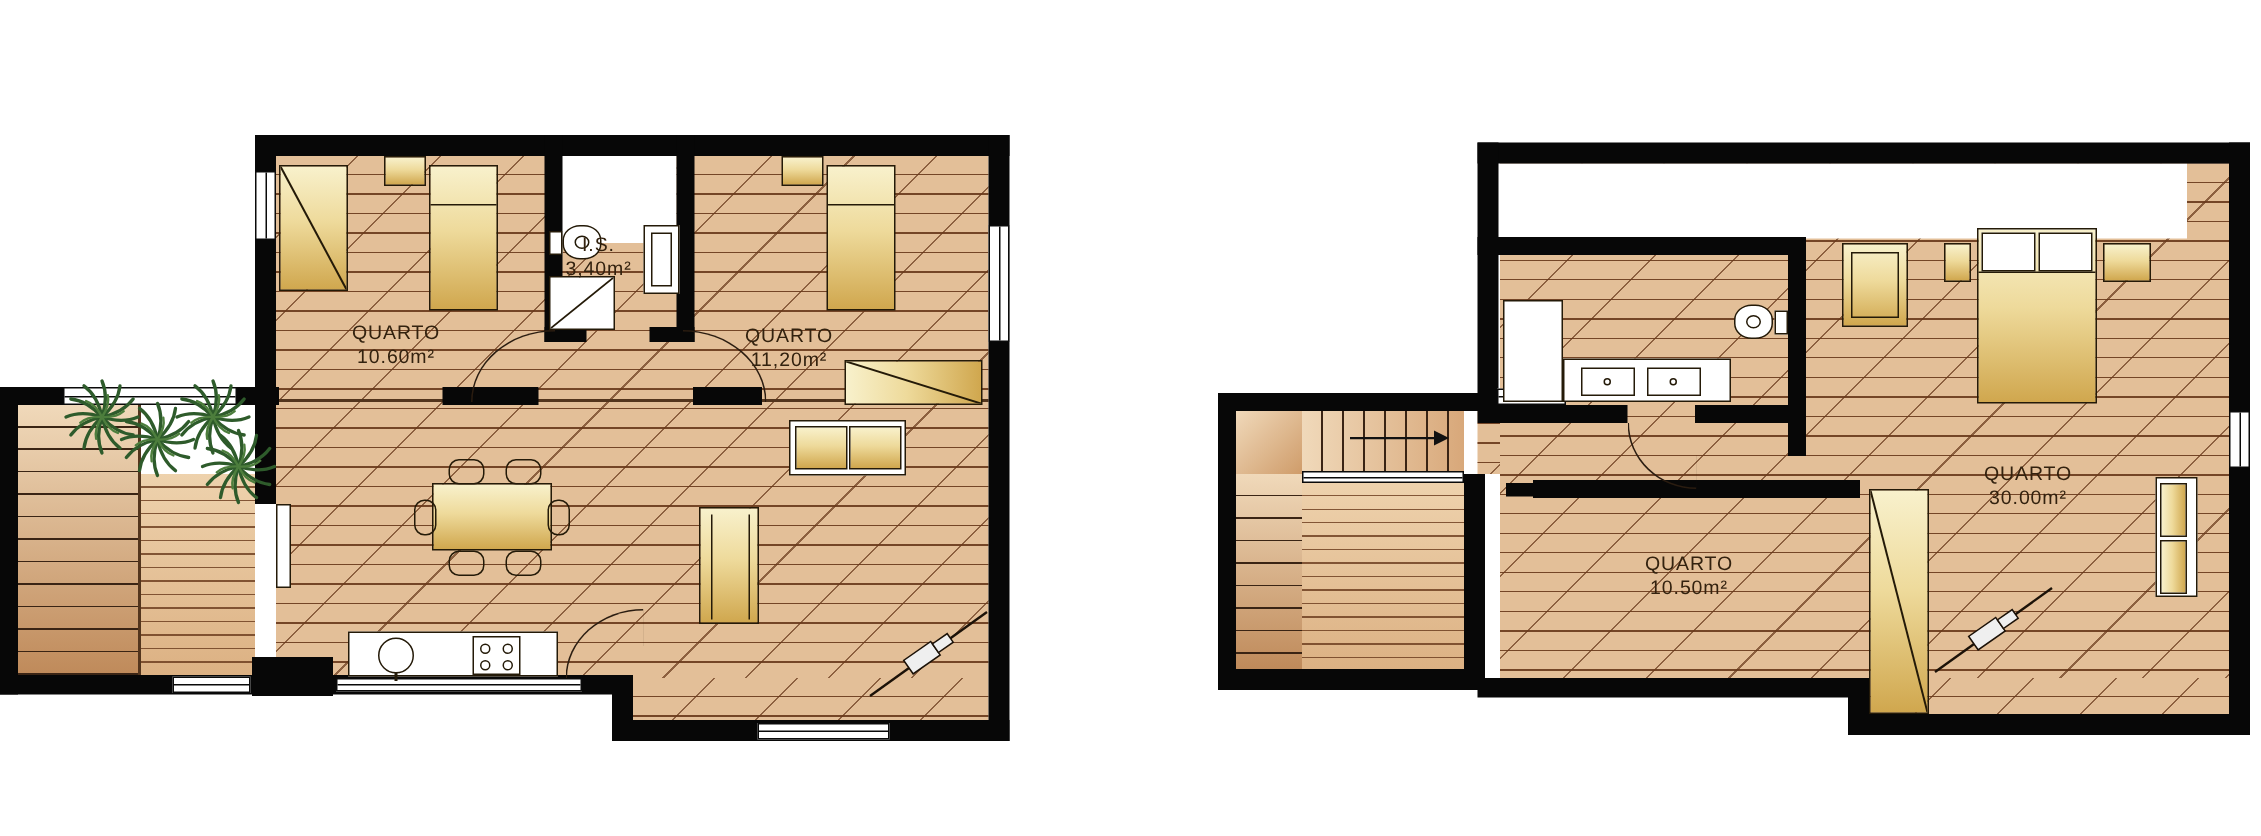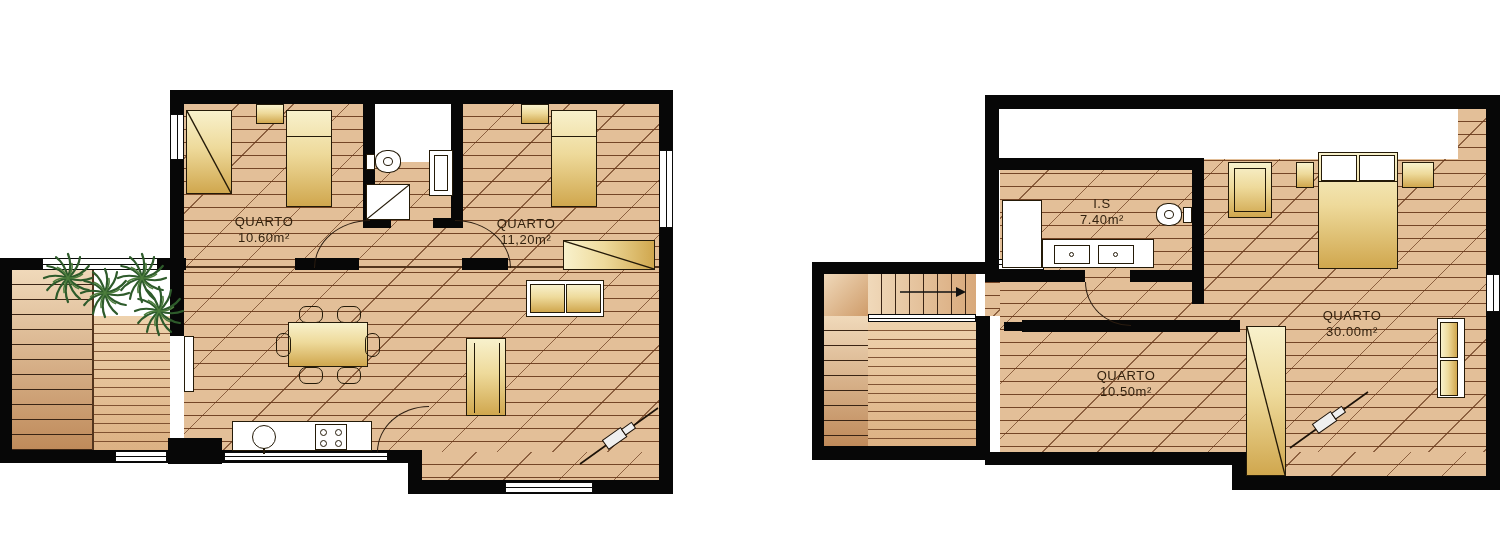--- a/index.html
+++ b/index.html
@@ -210,20 +210,24 @@
       </svg>
 
     <svg class="a" style="left:578px;top:404px" width="84" height="66">
         <use href="#secmark"></use>
       </svg>
 
     <div class="lbl" style="left:209px;top:214px;width:110px">
       <span>QUARTO</span>
       <span>10.60m²</span>
     </div>
+    <div class="lbl" style="left:344px;top:155px;width:110px">
+      <span>I.S.</span>
+      <span>3,40m²</span>
+    </div>
     <div class="lbl" style="left:471px;top:216px;width:110px">
       <span>QUARTO</span>
       <span>11,20m²</span>
     </div>
   </div>
 
   <div class="a" style="left:760px;top:0;width:747px;height:557px;">
 
     <div class="floor" style="left:240px;top:109px;width:486px;height:343px"></div>
     <div class="floor" style="left:486px;top:452px;width:240px;height:26px"></div>
@@ -299,24 +303,20 @@
     </div>
     <div class="outl" style="left:677px;top:318px;width:28px;height:80px">
       <div class="furnH" style="left:2px;top:3px;width:18px;height:36px"></div>
       <div class="furnH" style="left:2px;top:41px;width:18px;height:36px"></div>
     </div>
 
     <svg class="a" style="left:528px;top:388px" width="84" height="66">
         <use href="#secmark"></use>
       </svg>
 
-    <div class="lbl" style="left:287px;top:196px;width:110px">
-      <span>I.S</span>
-      <span>7.40m²</span>
-    </div>
     <div class="lbl" style="left:537px;top:308px;width:110px">
       <span>QUARTO</span>
       <span>30.00m²</span>
     </div>
     <div class="lbl" style="left:311px;top:368px;width:110px">
       <span>QUARTO</span>
       <span>10.50m²</span>
     </div>
   </div>
 

